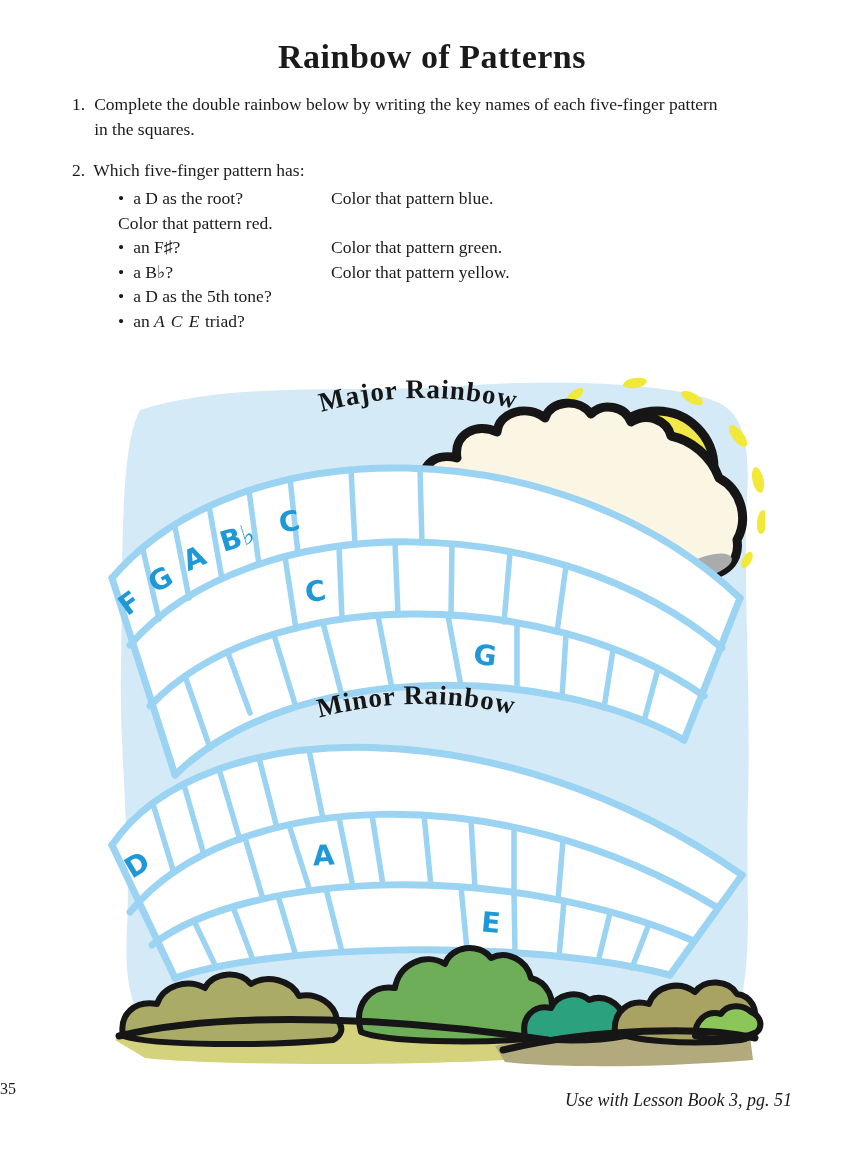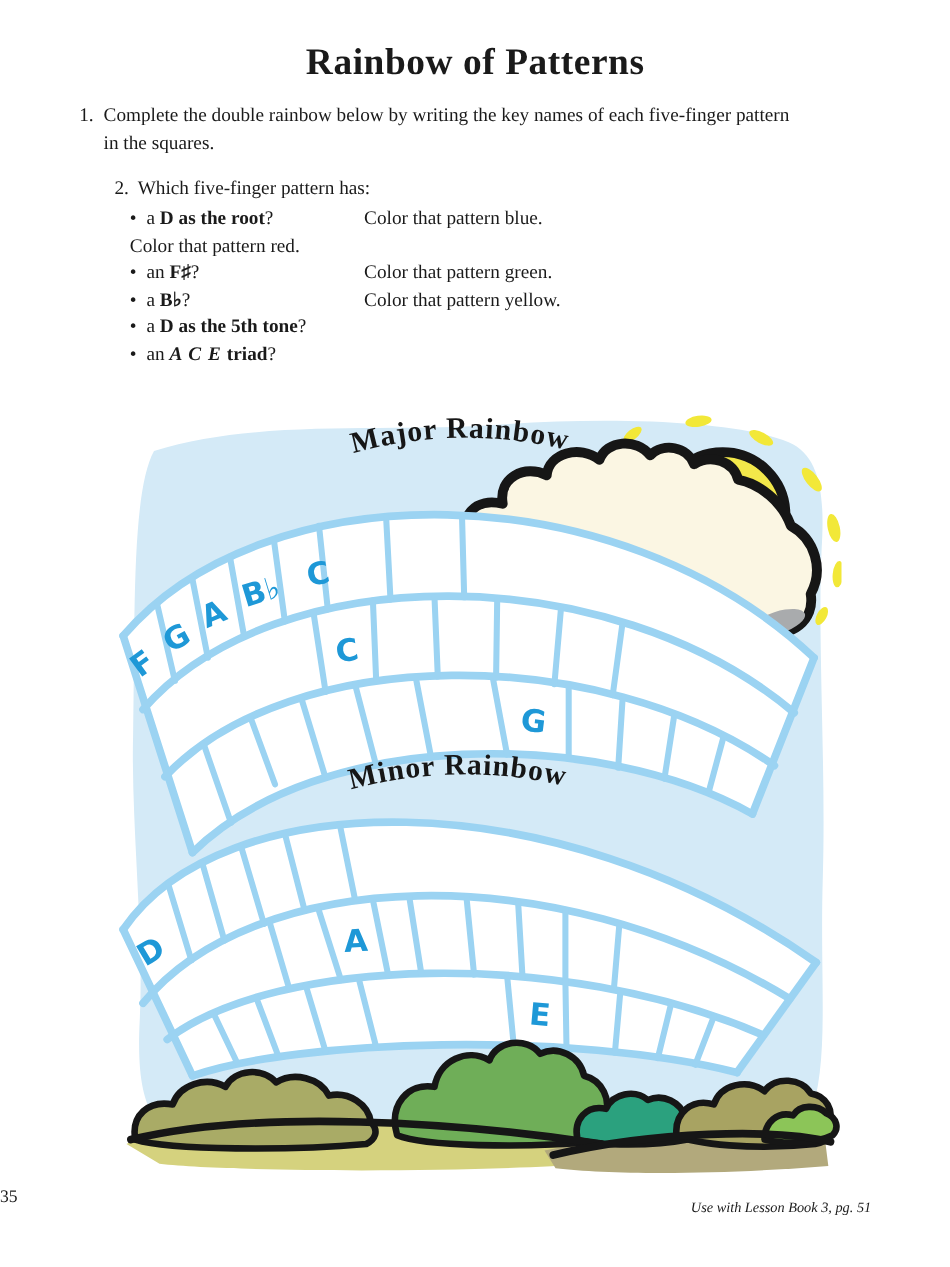--- a/index.html
+++ b/index.html
@@ -2,31 +2,31 @@
 <html><head>
 <meta charset="utf-8">
 <style>
   html,body{margin:0;padding:0;}
   body{width:864px;height:1152px;background:#ffffff;position:relative;
        font-family:"Liberation Serif",serif;color:#1a1a1a;overflow:hidden;}
   .title{position:absolute;top:38px;left:0;width:100%;text-align:center;
          font-size:34px;font-weight:bold;letter-spacing:.5px;}
   .item1{position:absolute;left:72px;top:92px;font-size:17.5px;line-height:25px;display:flex;}
   .item1 .num{margin-right:9px;}
-  .item2head{position:absolute;left:72px;top:160px;font-size:17.5px;margin-left:32px;}
+  .item2head{position:absolute;left:72px;top:160px;font-size:17.5px;}
   .item2head .num{margin-right:8px;}
   .qlist{position:absolute;left:118px;top:186px;font-size:17.5px;line-height:24.5px;}
   .qrow{display:grid;grid-template-columns:213px auto;}
   .bullet::before{content:"•";}
   .bullet{display:inline-block;margin-right:9px;}
-  .qcell b{font-weight:bold;}
+  .qcell b{font-weight:normal;}
   .qcell .it{font-style:italic;letter-spacing:1px;}
   .illustration{position:absolute;left:95px;top:368px;width:670px;height:700px;}
   .page-number{position:absolute;left:0;top:1080px;width:852px;text-align:left;font-size:16px;}
-  .footer-note{position:absolute;right:72px;top:1090px;font-size:13px;font-style:italic;}
+  .footer-note{position:absolute;right:72px;top:1090px;font-size:18px;font-style:italic;}
   .arcHeading{font-family:"Liberation Serif",serif;font-weight:bold;font-size:27px;
               fill:#161616;letter-spacing:1px;}
   .hand{font-family:"DejaVu Sans",sans-serif;font-size:28px;font-weight:600;
         fill:#1e98d7;text-anchor:middle;}
   .edge{fill:none;stroke:#9bd3f2;stroke-width:7;stroke-linecap:round;}
   .divider{fill:none;stroke:#9bd3f2;stroke-width:5.5;stroke-linecap:round;}
   .bandfill{fill:#ffffff;stroke:none;}
   .bush{stroke:#161616;stroke-width:6;stroke-linejoin:round;}
   .swash{fill:none;stroke:#161616;stroke-width:7;stroke-linecap:round;}
 </style>

